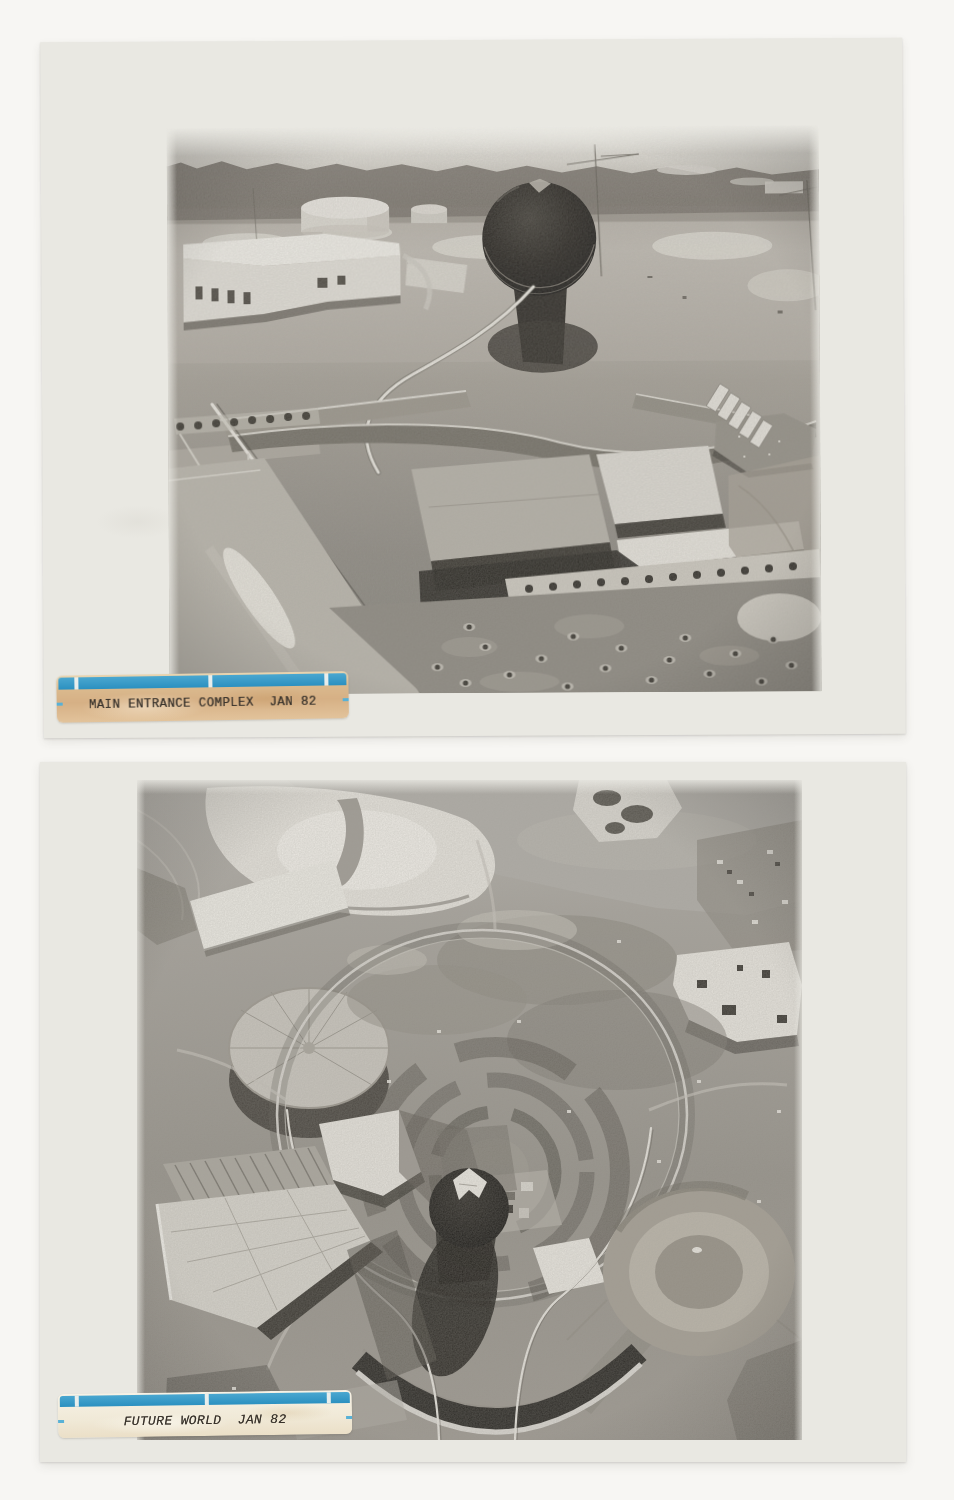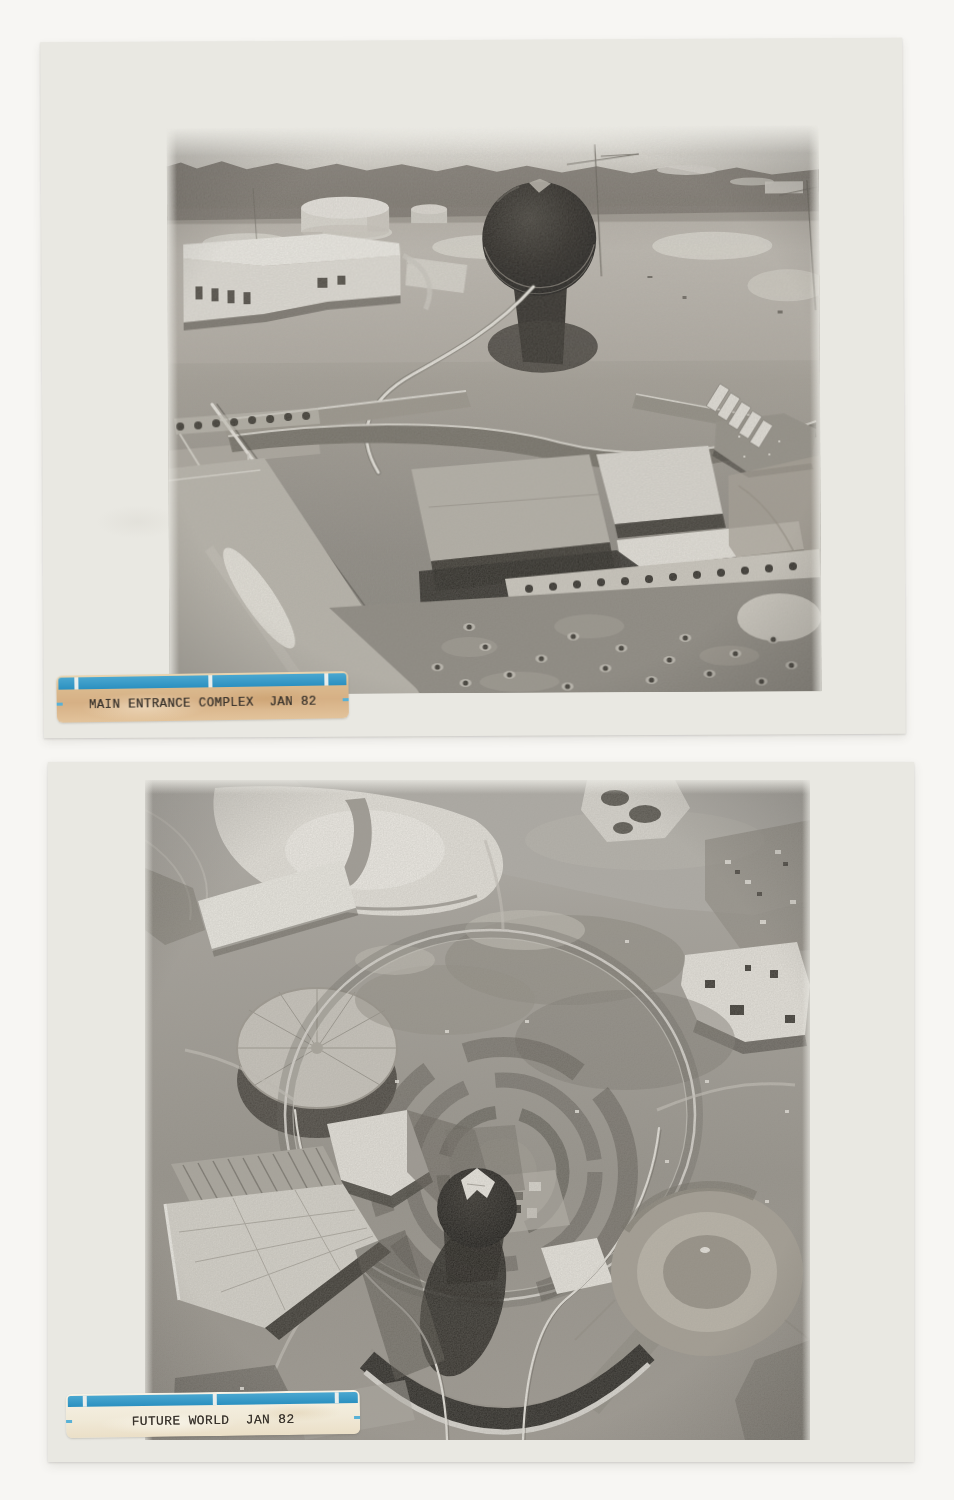--- a/index.html
+++ b/index.html
@@ -12,22 +12,23 @@
     position:absolute;
     background-color:#e9e8e2;
     box-shadow:0 1px 2px rgba(70,64,56,.16), 0 4px 10px rgba(70,64,56,.10);
   }
   #print-top {
     left:42px; top:40px; width:862px; height:696px;
     transform:rotate(-0.3deg);
     background-image:radial-gradient(ellipse 60px 24px at 95px 480px, rgba(140,132,118,.07), transparent 70%);
   }
   #print-bottom {
-    left:48px; top:762px; width:866px; height:700px;
+    left:40px; top:762px; width:866px; height:700px;
     background-image:radial-gradient(ellipse 80px 22px at 185px 98px, rgba(150,142,128,.09), transparent 70%);
+    font-style:italic;
   }
   .photo { position:absolute; }
   #photo-top    { left:126px; top:87px;  width:652px; height:566px; }
   #photo-bottom { left:97px;  top:18px;  width:665px; height:660px; }
   .photo svg { display:block; width:100%; height:100%; }
 
   .tape {
     position:absolute; border-radius:6px; overflow:hidden;
     box-shadow:0 1px 2px rgba(70,64,56,.20);
   }

